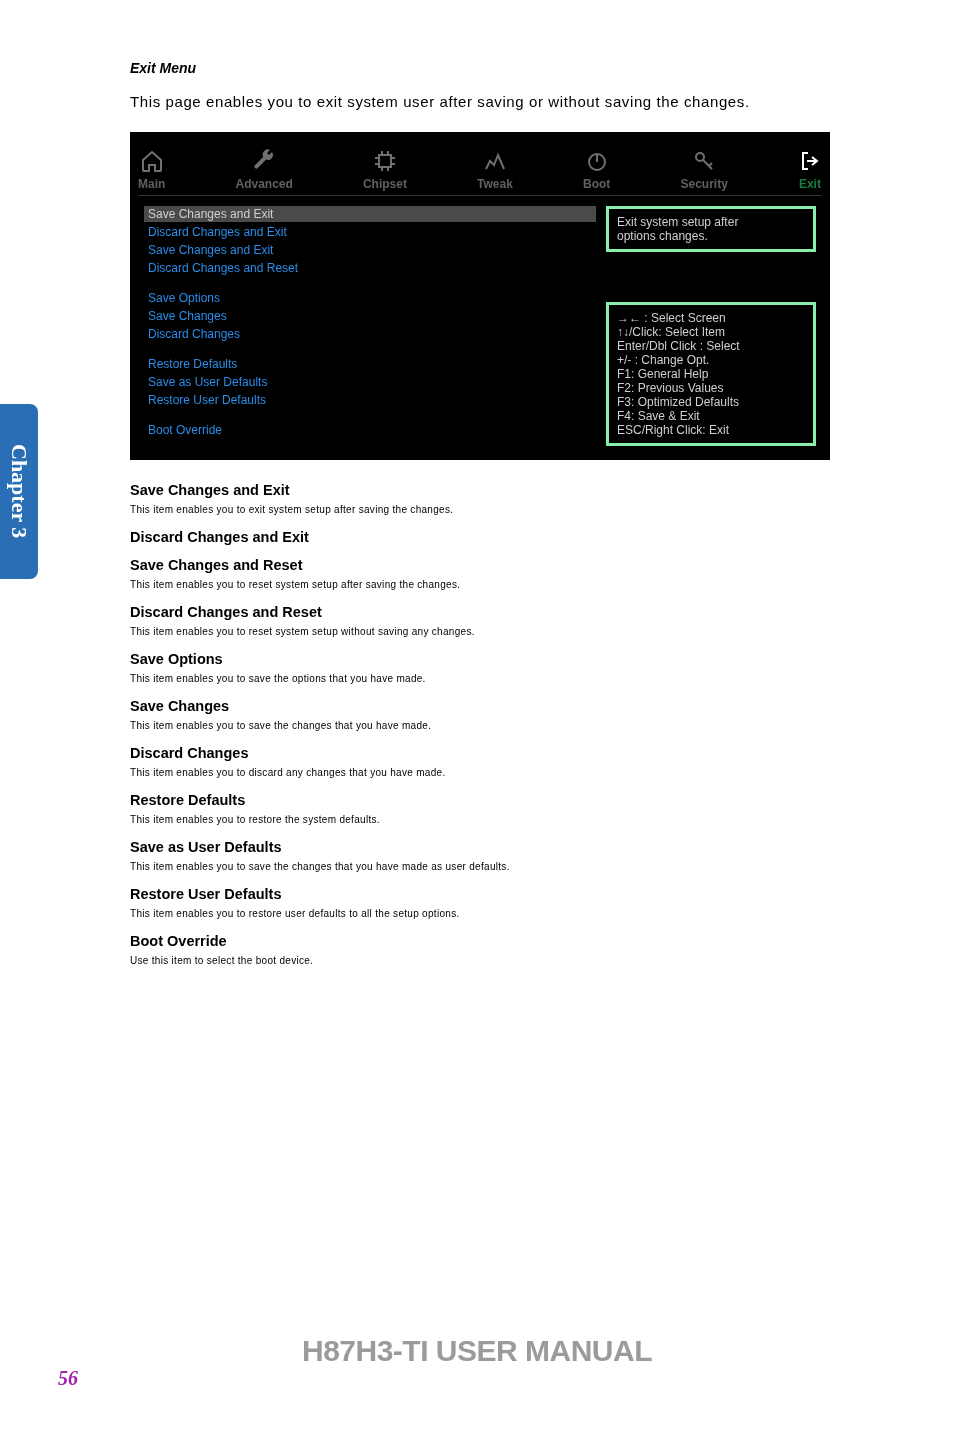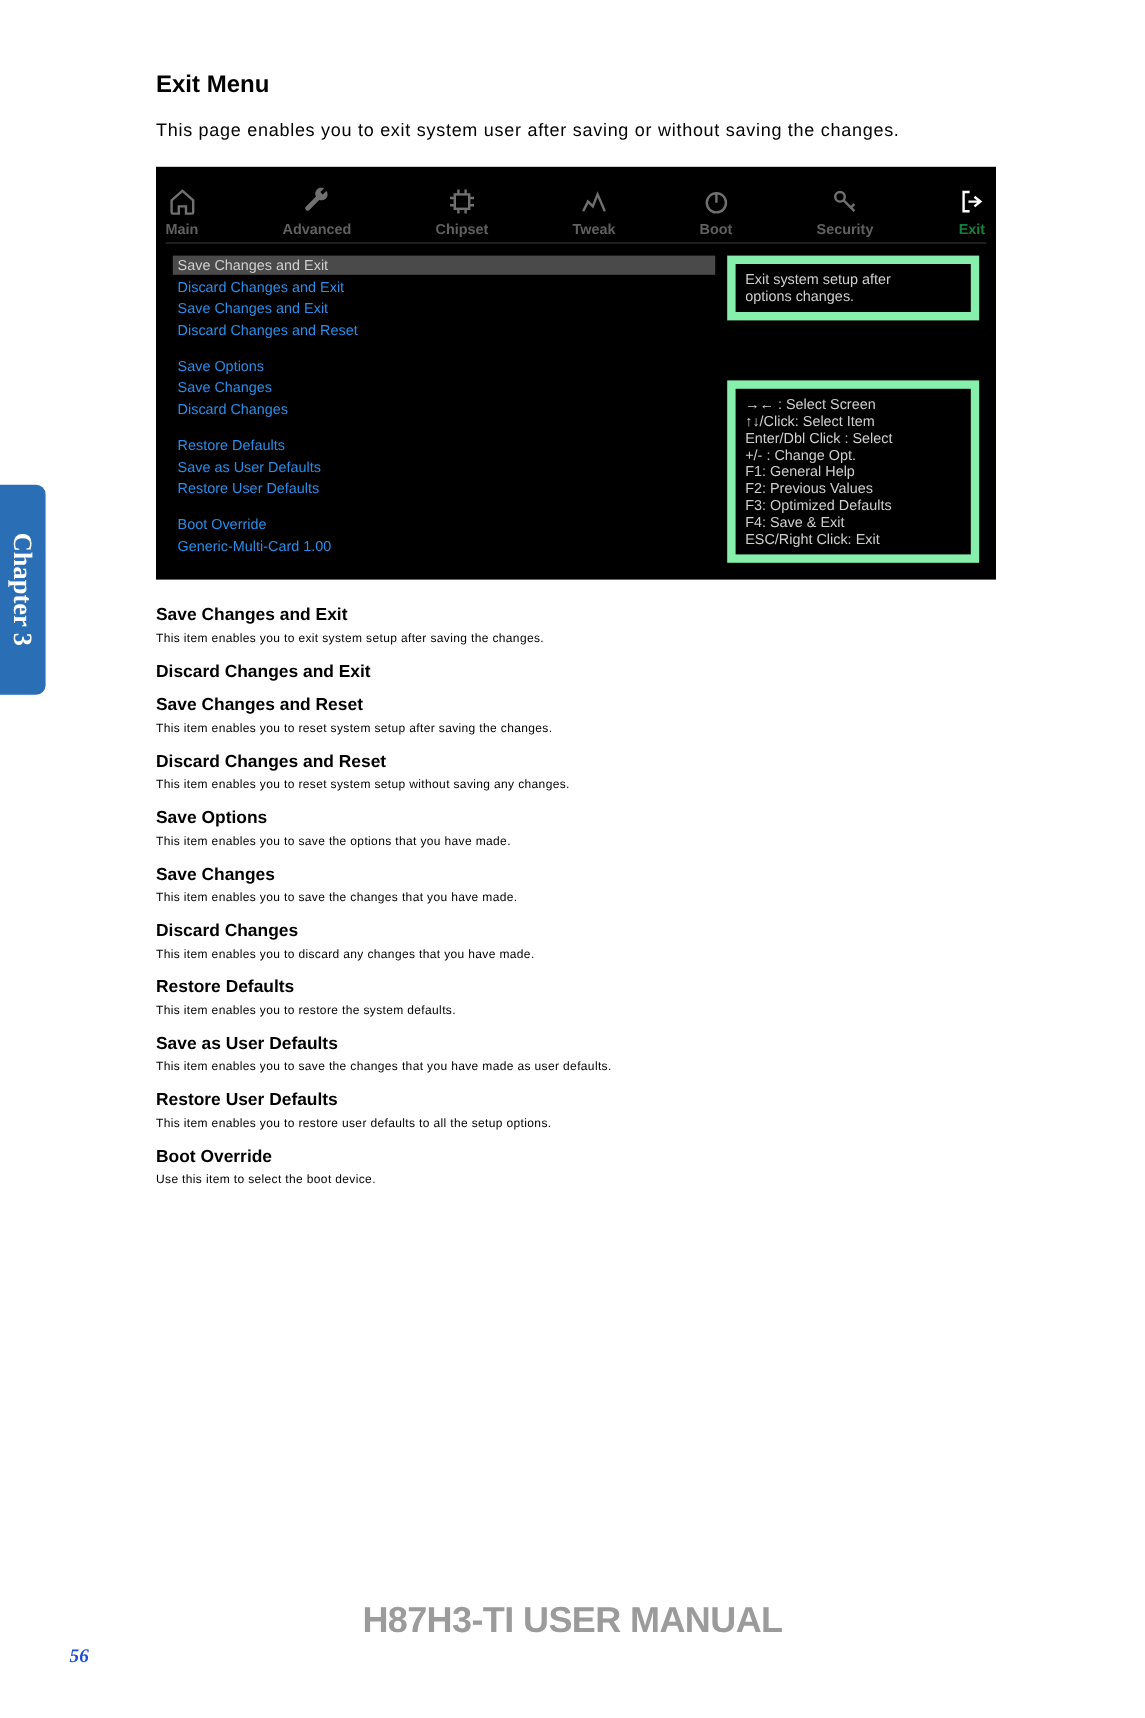--- a/index.html
+++ b/index.html
@@ -31,22 +31,23 @@
   font-family: Georgia, serif;
 }
 .content {
   position: absolute;
   left: 130px;
   top: 60px;
   width: 700px;
 }
 .heading {
   font-family: Arial, sans-serif;
-  font-size: 20px;
-  font-weight: bold;
+  font-size: 14px;
+  font-weight: bold;
+  font-style: italic;
   margin-bottom: 14px;
 }
 .intro {
   font-size: 15px;
   letter-spacing: 0.6px;
   line-height: 1.6;
   margin-bottom: 18px;
 }
 .bios {
   width: 700px;
@@ -97,21 +98,21 @@
 .bios-left .item { color: #2a8de8; padding: 1px 4px; }
 .bios-left .item.sel { background: #4a4a4a; color: #cfcfcf; }
 .bios-left .spacer { height: 10px; }
 .bios-right {
   width: 210px;
   display:flex;
   flex-direction:column;
   gap: 50px;
 }
 .bios-right .box {
-  border: 7px solid #86efac;
+  border: 3px solid #86efac;
   padding: 6px 8px;
   color: #cfcfcf;
 }
 .bios-right .box .line { display:block; }
 .desc-block { margin-top: 22px; }
 .desc-block .b { font-weight: bold; font-size: 14.5px; margin-top: 12px; }
 .desc-block .t { font-size: 10px; letter-spacing: 0.3px; margin-top: 4px; line-height:1.5; }
 .footer-title {
   position: absolute;
   left: 0;
@@ -124,22 +125,22 @@
   color: #9b9b9b;
   letter-spacing: -0.5px;
 }
 .page-num {
   position: absolute;
   left: 58px;
   bottom: 42px;
   font-family: Georgia, serif;
   font-style: italic;
   font-weight: bold;
-  font-size: 16px;
-  color: #1d4ed8;
+  font-size: 20px;
+  color: #a21caf;
 }
 </style>
 </head>
 <body>
 
 <div class="side-tab">
   <span>Chapter 3</span>
 </div>
 
 <div class="content">
@@ -219,21 +220,20 @@
         <div class="spacer"></div>
         <div class="item">Save Options</div>
         <div class="item">Save Changes</div>
         <div class="item">Discard Changes</div>
         <div class="spacer"></div>
         <div class="item">Restore Defaults</div>
         <div class="item">Save as User Defaults</div>
         <div class="item">Restore User Defaults</div>
         <div class="spacer"></div>
         <div class="item">Boot Override</div>
-        <div class="item">Generic-Multi-Card 1.00</div>
       </div>
       <div class="bios-right">
         <div class="box">
           <span class="line">Exit system setup after</span>
           <span class="line">options changes.</span>
         </div>
         <div class="box">
           <span class="line">→←  : Select Screen</span>
           <span class="line">↑↓/Click: Select Item</span>
           <span class="line">Enter/Dbl Click : Select</span>

